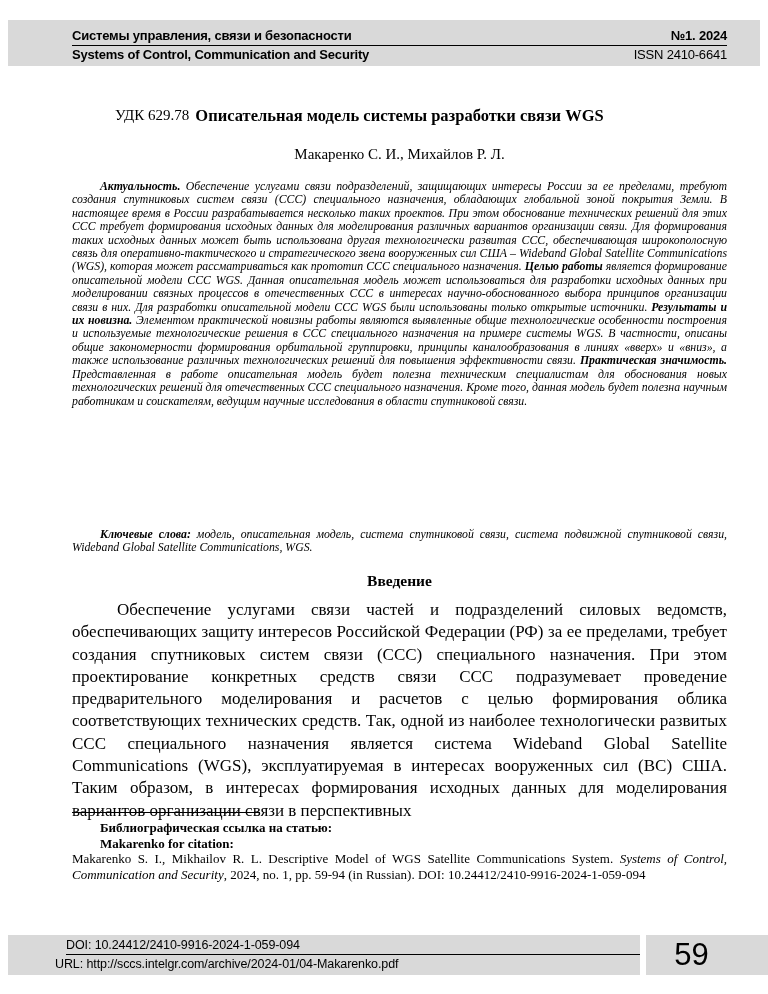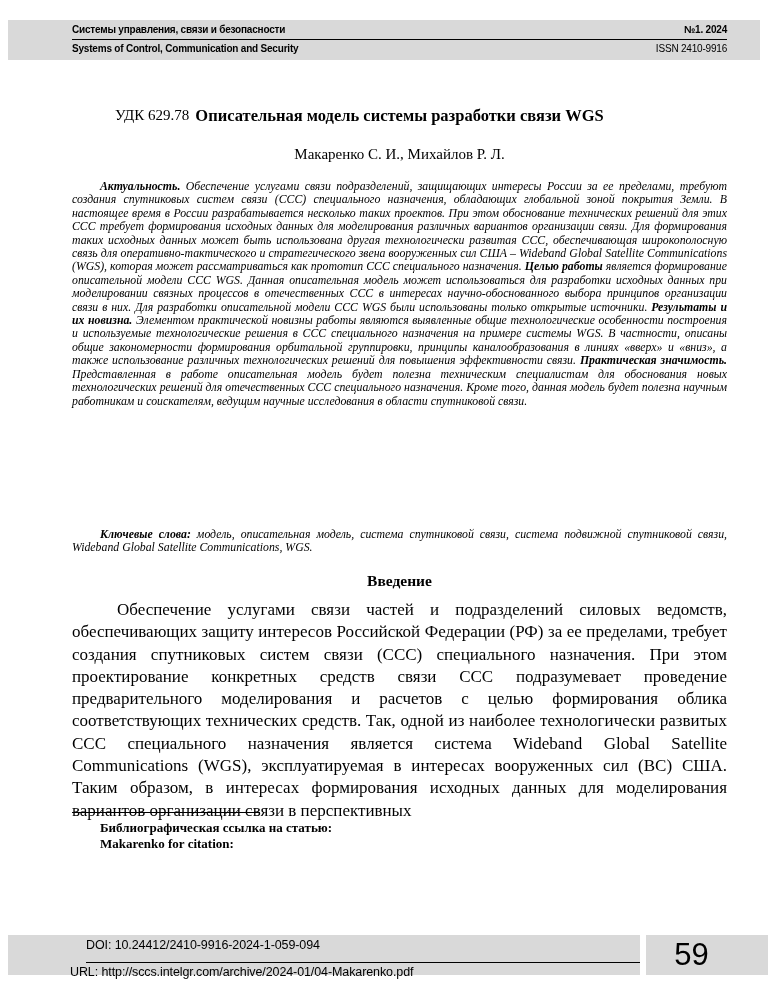--- a/index.html
+++ b/index.html
@@ -9,23 +9,23 @@
     position: relative; width: 768px; height: 994px;
     background: #ffffff; color: #000;
     font-family: "Liberation Serif", serif;
     overflow: hidden;
   }
   .band { background: #d9d9d9; }
 
   
   .header-band {
     position: absolute; left: 8px; top: 20px; width: 752px;
-    padding: 2px 33px 3px 64px;
+    padding: 8px 33px 3px 64px;
     font-family: "Liberation Sans", sans-serif;
-    font-size: 10px; letter-spacing: -0.2px;
+    font-size: 13px; letter-spacing: -0.2px;
   }
   .band-row { display: flex; justify-content: space-between; align-items: baseline; line-height: 16px; }
   .band-row .bold { font-weight: bold; }
   .band-rule { border-top: 1.5px solid #000; margin: 1px 0 1px 0; }
 
   
   .udc { position: absolute; top: 66px; left: 115px; font-size: 15px; margin-top: 41px; }
   .title {
     position: absolute; top: 106px; left: 72px; width: 655px;
     text-align: center; font-size: 16.5px; font-weight: bold;
@@ -56,43 +56,43 @@
   .footnote-rule { position: absolute; top: 812px; left: 72px; width: 188px; border-top: 1px solid #000; }
   .citation-block { position: absolute; top: 820px; left: 72px; width: 655px; font-size: 13px; line-height: 15.6px; }
   .cit-label { font-weight: bold; text-indent: 28px; }
   .cit-text { text-align: justify; }
 
   
   .footer-left {
     position: absolute; left: 8px; top: 935px; width: 632px; height: 40px;
     font-family: "Liberation Sans", sans-serif; font-size: 12.5px; letter-spacing: -0.1px;
   }
-  .doi-row { margin-left: 78px; padding-top: 3px; padding-bottom: 9px; border-bottom: 1.5px solid #000; line-height: 15px; }
-  .url-row { margin-left: 62px; padding-top: 2px; line-height: 15px; }
+  .doi-row { margin-left: 58px; padding-top: 3px; padding-bottom: 1px; border-bottom: 1.5px solid #000; line-height: 15px; }
+  .url-row { margin-left: 47px; padding-top: 2px; line-height: 15px; }
   .footer-right {
     position: absolute; left: 646px; top: 935px; width: 125px; height: 40px;
     display: flex; align-items: center; justify-content: center;
     padding-right: 34px;
     font-family: "Liberation Sans", sans-serif; font-size: 31px;
   }
 </style>
 </head>
 <body>
 
 <div class="page">
 
   <div class="band header-band">
     <div class="band-row">
       <span class="bold">Системы управления, связи и безопасности</span>
       <span class="bold">№1. 2024</span>
     </div>
     <div class="band-rule"></div>
     <div class="band-row">
       <span class="bold">Systems of Control, Communication and Security</span>
-      <span>ISSN 2410-9916</span>
+      <span>ISSN 2410-6641</span>
     </div>
   </div>
 
   <div class="udc">УДК 629.78</div>
 
   <h1 class="title">Описательная модель системы разработки связи WGS</h1>
 
   <div class="authors">Макаренко С. И., Михайлов Р. Л.</div>
 
   <p class="abstract"><b>Актуальность.</b><span> Обеспечение услугами связи подразделений, защищающих интересы России за ее пределами, требуют создания спутниковых систем связи (ССС) специального назначения, обладающих глобальной зоной покрытия Земли. В настоящее время в России разрабатывается несколько таких проектов. При этом обоснование технических решений для этих ССС требует формирования исходных данных для моделирования различных вариантов организации связи. Для формирования таких исходных данных может быть использована другая технологически развитая ССС, обеспечивающая широкополосную связь для оперативно-тактического и стратегического звена вооруженных сил США – Wideband Global Satellite Communications (WGS), которая может рассматриваться как прототип ССС специального назначения. </span><b>Целью работы</b><span> является формирование описательной модели ССС WGS. Данная описательная модель может использоваться для разработки исходных данных при моделировании связных процессов в отечественных ССС в интересах научно-обоснованного выбора принципов организации связи в них. Для разработки описательной модели ССС WGS были использованы только открытые источники. </span><b>Результаты и их новизна.</b><span> Элементом практической новизны работы являются выявленные общие технологические особенности построения и используемые технологические решения в ССС специального назначения на примере системы WGS. В частности, описаны общие закономерности формирования орбитальной группировки, принципы каналообразования в линиях «вверх» и «вниз», а также использование различных технологических решений для повышения эффективности связи. </span><b>Практическая значимость.</b><span> Представленная в работе описательная модель будет полезна техническим специалистам для обоснования новых технологических решений для отечественных ССС специального назначения. Кроме того, данная модель будет полезна научным работникам и соискателям, ведущим научные исследования в области спутниковой связи.</span></p>
@@ -101,20 +101,21 @@
 
   <h2 class="section-heading">Введение</h2>
 
   <p class="intro">Обеспечение услугами связи частей и подразделений силовых ведомств, обеспечивающих защиту интересов Российской Федерации (РФ) за ее пределами, требует создания спутниковых систем связи (ССС) специального назначения. При этом проектирование конкретных средств связи ССС подразумевает проведение предварительного моделирования и расчетов с целью формирования облика соответствующих технических средств. Так, одной из наиболее технологически развитых ССС специального назначения является система Wideband Global Satellite Communications (WGS), эксплуатируемая в интересах вооруженных сил (ВС) США. Таким образом, в интересах формирования исходных данных для моделирования вариантов организации связи в перспективных</p>
 
   <div class="footnote-rule"></div>
 
   <div class="citation-block">
     <div class="cit-label">Библиографическая ссылка на статью:</div>
     <div class="cit-label">Makarenko for citation:</div>
+    <div class="cit-text"><span>Makarenko S. I., Mikhailov R. L. Descriptive Model of WGS Satellite Communications System. </span><i>Systems of Control, Communication and Security</i><span>, 2024, no. 1, pp. 59-94 (in Russian). DOI: 10.24412/2410-9916-2024-1-059-094</span></div>
   </div>
 
   <div class="band footer-left">
     <div class="doi-row">DOI: 10.24412/2410-9916-2024-1-059-094</div>
     <div class="url-row">URL: http://sccs.intelgr.com/archive/2024-01/04-Makarenko.pdf</div>
   </div>
   <div class="band footer-right">59</div>
 
 </div>
 

